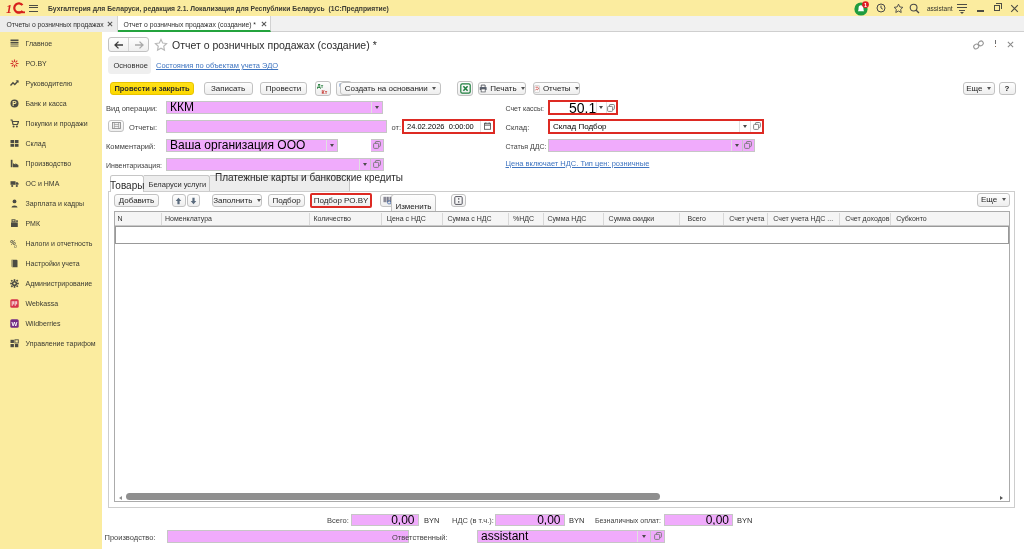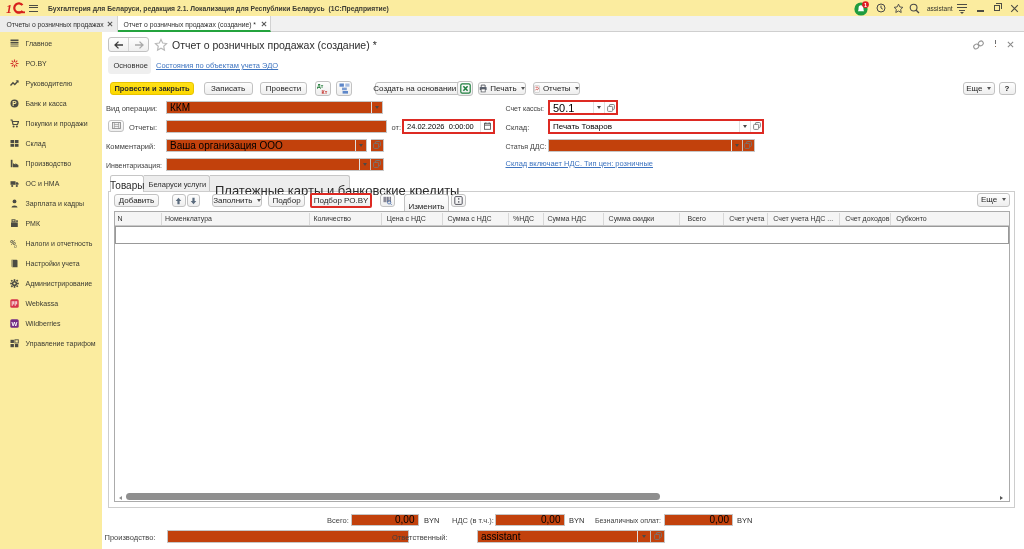--- a/index.html
+++ b/index.html
@@ -1,21 +1,21 @@
 <!DOCTYPE html>
 <html><head>
 <meta charset="utf-8">
 <style>
 *{margin:0;padding:0;box-sizing:border-box}
 html,body{width:1024px;height:549px;overflow:hidden}
 body{font-family:"Liberation Sans",sans-serif;position:relative;background:#fff}
 .ab{position:absolute}
 .lbl{position:absolute;font-size:7.5px;color:#3f3f3f;white-space:nowrap;line-height:9px}
 .btn{position:absolute;border:1px solid #c2c2c2;border-radius:3px;background:linear-gradient(#fefefe,#eeeeee);font-size:8px;color:#1e1e1e;display:flex;align-items:center;justify-content:center;white-space:nowrap}
-.inp{position:absolute;border:1px solid #c6c6c6;background:#c2410c;font-size:10px;color:#000;display:flex;align-items:stretch;overflow:hidden}
+.inp{position:absolute;border:1px solid #c6c6c6;background:#f0abfc;font-size:12px;color:#000;display:flex;align-items:stretch;overflow:hidden}
 .inp .tx{flex:1;display:flex;align-items:center;padding-left:3px;white-space:nowrap}
 .dd{width:11px;border-left:1px solid #e0e0e0;display:flex;align-items:center;justify-content:center}
 .car{width:0;height:0;border-left:2.5px solid transparent;border-right:2.5px solid transparent;border-top:3.5px solid #4a4a4a}
 .redw{position:absolute;border:2px solid #dd2a23;background:#fff;display:flex;align-items:stretch;overflow:hidden}
 .lnk{position:absolute;font-size:7.5px;color:#3e74c0;text-decoration:underline;white-space:nowrap}
 .chainbox{width:12px;display:flex;align-items:center;justify-content:center;border-left:1px solid #e0e0e0}
 </style>
 </head>
 <body>
 
@@ -226,21 +226,21 @@
 <div class="btn" style="left:336px;top:81px;width:16px;height:14.5px;padding:0">
   <svg width="11" height="11" viewBox="0 0 11 11">
       <g fill="#5e87c9">
         <rect x="0.5" y="0.5" width="4.4" height="3.2"></rect>
         <rect x="6.3" y="0.5" width="4.2" height="3.2" opacity="0.55"></rect>
         <rect x="3" y="4.6" width="4.8" height="2.6" opacity="0.8"></rect>
         <rect x="3.6" y="8" width="5.4" height="2.6"></rect>
       </g>
     </svg>
 </div>
-<div class="btn" style="left:375px;top:82px;width:88px;height:13px">Создать на основании&nbsp;&nbsp;<span class="car" style="border-top-color:#555"></span></div>
+<div class="btn" style="left:340px;top:82px;width:101px;height:13px">Создать на основании&nbsp;&nbsp;<span class="car" style="border-top-color:#555"></span></div>
 <div class="btn" style="left:457px;top:81px;width:16px;height:14.5px;padding:0">
   <svg width="11" height="11" viewBox="0 0 11 11">
       <rect x="0.8" y="0.8" width="9.4" height="9.4" rx="1.4" fill="none" stroke="#1e7e3e" stroke-width="1.2"></rect>
       <path d="M3.4 3.2 L7.6 7.8 M7.6 3.2 L3.4 7.8" stroke="#1e7e3e" stroke-width="1.5"></path>
     </svg>
 </div>
 <div class="btn" style="left:478px;top:82px;width:48px;height:13px"><svg width="9" height="9" viewBox="0 0 9 9" style="margin-right:3px">
       <path d="M2.4 2.8 V0.8 H6.6 V2.8" fill="none" stroke="#54585e" stroke-width="1"></path>
       <rect x="0.8" y="2.9" width="7.4" height="3.2" rx="0.6" fill="#5b6270"></rect>
       <rect x="2.3" y="5" width="4.4" height="3.2" fill="#fff" stroke="#54585e" stroke-width="0.8"></rect>
@@ -273,21 +273,21 @@
   <div class="tx" style="font-size:7.5px;display:flex;align-items:center;padding-left:3px;flex:1;white-space:nowrap">24.02.2026&nbsp;&nbsp;0:00:00</div>
   <div style="width:13px;border-left:1px solid #e0e0e0;display:flex;align-items:center;justify-content:center">
       <svg width="7" height="8" viewBox="0 0 7 8">
         <rect x="0.5" y="1.3" width="6" height="6" fill="none" stroke="#5b5b5b" stroke-width="0.9"></rect>
         <path d="M1.8 0.4 V2 M5.2 0.4 V2" stroke="#5b5b5b" stroke-width="0.9"></path>
         <rect x="0.5" y="2.6" width="6" height="1" fill="#5b5b5b"></rect>
       </svg>
     </div>
 </div>
 <div class="lbl" style="left:106px;top:141.5px">Комментарий:</div>
-<div class="inp" style="left:166px;top:138.5px;width:201px;height:13.5px">
+<div class="inp" style="left:166px;top:138.5px;width:172px;height:13.5px">
     <div class="tx">Ваша организация ООО</div>
     <div class="dd">
       <span class="car"></span>
     </div>
   </div>
 <div class="inp" style="left:371px;top:138.5px;width:12.5px;height:13.5px;border-left:none;align-items:center;justify-content:center">
     <svg width="8" height="8" viewBox="0 0 8 8">
       <rect x="0.6" y="2.4" width="5" height="5" rx="0.8" fill="none" stroke="#777" stroke-width="0.9"></rect>
       <path d="M2.6 2.4 V1 Q2.6 0.5 3.1 0.5 H6.5 Q7.4 0.5 7.4 1.4 V4.6 Q7.4 5.4 6.6 5.4 H5.8" fill="none" stroke="#777" stroke-width="0.9"></path>
     </svg>
@@ -301,34 +301,34 @@
   </div>
 <div class="inp" style="left:371px;top:157.5px;width:12.5px;height:13.5px;border-left:none;align-items:center;justify-content:center">
     <svg width="8" height="8" viewBox="0 0 8 8">
       <rect x="0.6" y="2.4" width="5" height="5" rx="0.8" fill="none" stroke="#777" stroke-width="0.9"></rect>
       <path d="M2.6 2.4 V1 Q2.6 0.5 3.1 0.5 H6.5 Q7.4 0.5 7.4 1.4 V4.6 Q7.4 5.4 6.6 5.4 H5.8" fill="none" stroke="#777" stroke-width="0.9"></path>
     </svg>
   </div>
 
 <div class="lbl" style="left:505.5px;top:103.5px;font-size:7px">Счет кассы:</div>
 <div class="redw" style="left:548px;top:100px;width:70px;height:15px">
-  <div style="flex:1;display:flex;align-items:center;padding-left:3px;font-size:11px">50.1</div>
+  <div style="flex:1;display:flex;align-items:center;padding-left:19px;font-size:14px">50.1</div>
   <div class="dd" style="width:11px">
       <span class="car"></span>
     </div>
   <div class="chainbox">
       <svg width="8" height="8" viewBox="0 0 8 8">
         <rect x="0.6" y="2.4" width="5" height="5" rx="0.8" fill="none" stroke="#777" stroke-width="0.9"></rect>
         <path d="M2.6 2.4 V1 Q2.6 0.5 3.1 0.5 H6.5 Q7.4 0.5 7.4 1.4 V4.6 Q7.4 5.4 6.6 5.4 H5.8" fill="none" stroke="#777" stroke-width="0.9"></path>
       </svg>
     </div>
 </div>
 <div class="lbl" style="left:505.5px;top:122.5px">Склад:</div>
 <div class="redw" style="left:548px;top:118.5px;width:216px;height:15px">
-  <div style="flex:1;display:flex;align-items:center;padding-left:3px;font-size:8px">Печать Товаров</div>
+  <div style="flex:1;display:flex;align-items:center;padding-left:3px;font-size:8px">Склад Подбор</div>
   <div class="dd" style="width:11px">
       <span class="car"></span>
     </div>
   <div class="chainbox">
       <svg width="8" height="8" viewBox="0 0 8 8">
         <rect x="0.6" y="2.4" width="5" height="5" rx="0.8" fill="none" stroke="#777" stroke-width="0.9"></rect>
         <path d="M2.6 2.4 V1 Q2.6 0.5 3.1 0.5 H6.5 Q7.4 0.5 7.4 1.4 V4.6 Q7.4 5.4 6.6 5.4 H5.8" fill="none" stroke="#777" stroke-width="0.9"></path>
       </svg>
     </div>
 </div>
@@ -338,30 +338,30 @@
     <div class="dd">
       <span class="car"></span>
     </div>
   </div>
 <div class="inp" style="left:742.5px;top:138.5px;width:12.5px;height:13.5px;border-left:none;align-items:center;justify-content:center">
     <svg width="8" height="8" viewBox="0 0 8 8">
       <rect x="0.6" y="2.4" width="5" height="5" rx="0.8" fill="none" stroke="#777" stroke-width="0.9"></rect>
       <path d="M2.6 2.4 V1 Q2.6 0.5 3.1 0.5 H6.5 Q7.4 0.5 7.4 1.4 V4.6 Q7.4 5.4 6.6 5.4 H5.8" fill="none" stroke="#777" stroke-width="0.9"></path>
     </svg>
   </div>
-<div class="lnk" style="left:505.5px;top:158.5px">Склад включает НДС. Тип цен: розничные</div>
+<div class="lnk" style="left:505.5px;top:158.5px">Цена включает НДС. Тип цен: розничные</div>
 
 <div class="ab" style="left:108px;top:190.5px;width:907px;height:317.5px;border:1px solid #cdcdcd;background:#fff"></div>
 
 <div class="ab" style="left:109.5px;top:175px;width:34.5px;height:16.5px;background:#fff;border:1px solid #c6c6c6;border-bottom:none;border-radius:2.5px 2.5px 0 0"></div>
 <div class="ab" style="left:144px;top:175px;width:65.5px;height:15.5px;background:#ededed;border:1px solid #c6c6c6;border-left:none;border-bottom:none;border-radius:0 2.5px 0 0"></div>
 <div class="ab" style="left:209.5px;top:175px;width:140.5px;height:15.5px;background:#ededed;border:1px solid #c6c6c6;border-left:none;border-bottom:none;border-radius:0 2.5px 0 0"></div>
 <div class="ab" style="left:110px;top:179.5px;font-size:10px;color:#2b2b2b">Товары</div>
 <div class="ab" style="left:148.5px;top:179.5px;font-size:7.5px;color:#2b2b2b">Беларуси услуги</div>
-<div class="ab" style="left:215px;top:183px;font-size:13px;color:#2b2b2b">Платежные карты и банковские кредиты</div>
+<div class="ab" style="left:215px;top:172px;font-size:10px;color:#2b2b2b">Платежные карты и банковские кредиты</div>
 
 <div class="btn" style="left:114px;top:194px;width:45px;height:13px">Добавить</div>
 <div class="btn" style="left:172px;top:194px;width:13.5px;height:13px;padding:0">
     <svg width="7" height="8" viewBox="0 0 7 8">
       <path d="M3.5 0.8 L6.3 4 H4.6 V7.2 H2.4 V4 H0.7 Z" fill="#5a6b7d"></path>
     </svg>
   </div>
 <div class="btn" style="left:186.5px;top:194px;width:13.5px;height:13px;padding:0">
     <svg width="7" height="8" viewBox="0 0 7 8">
       <path d="M3.5 7.2 L0.7 4 H2.4 V0.8 H4.6 V4 H6.3 Z" fill="#5a6b7d"></path>
@@ -376,21 +376,21 @@
         <rect x="0.6" y="0.8" width="1.1" height="5.4"></rect>
         <rect x="2.3" y="0.8" width="0.7" height="5.4"></rect>
         <rect x="3.6" y="0.8" width="1.2" height="5.4"></rect>
         <rect x="5.4" y="0.8" width="0.7" height="5.4"></rect>
         <rect x="6.7" y="0.8" width="1.1" height="5.4"></rect>
       </g>
       <circle cx="6.1" cy="6.3" r="1.7" fill="none" stroke="#4a6ea9" stroke-width="0.8"></circle>
       <path d="M7.3 7.5 L8.6 8.8" stroke="#4a6ea9" stroke-width="0.9"></path>
     </svg>
   </div>
-<div class="btn" style="left:404px;top:194px;width:45px;height:25px">Изменить</div>
+<div class="btn" style="left:391px;top:194px;width:45px;height:25px">Изменить</div>
 <div class="btn" style="left:451px;top:194px;width:15px;height:13px;padding:0">
     <svg width="9" height="9" viewBox="0 0 9 9">
       <rect x="0.8" y="0.6" width="7.4" height="7.8" rx="1" fill="none" stroke="#55555f" stroke-width="1"></rect>
       <rect x="4" y="2.2" width="1.4" height="1.4" fill="#55555f"></rect>
       <rect x="4" y="5.2" width="1.4" height="1.4" fill="#55555f"></rect>
     </svg>
   </div>
 <div class="btn" style="left:977px;top:193px;width:32.5px;height:13.5px">Еще&nbsp;&nbsp;<span class="car" style="border-top-color:#555"></span></div>
 
 <div class="ab" style="left:113.5px;top:210.5px;width:896px;height:291.5px;border:1px solid #ababab;background:#fff"></div>

